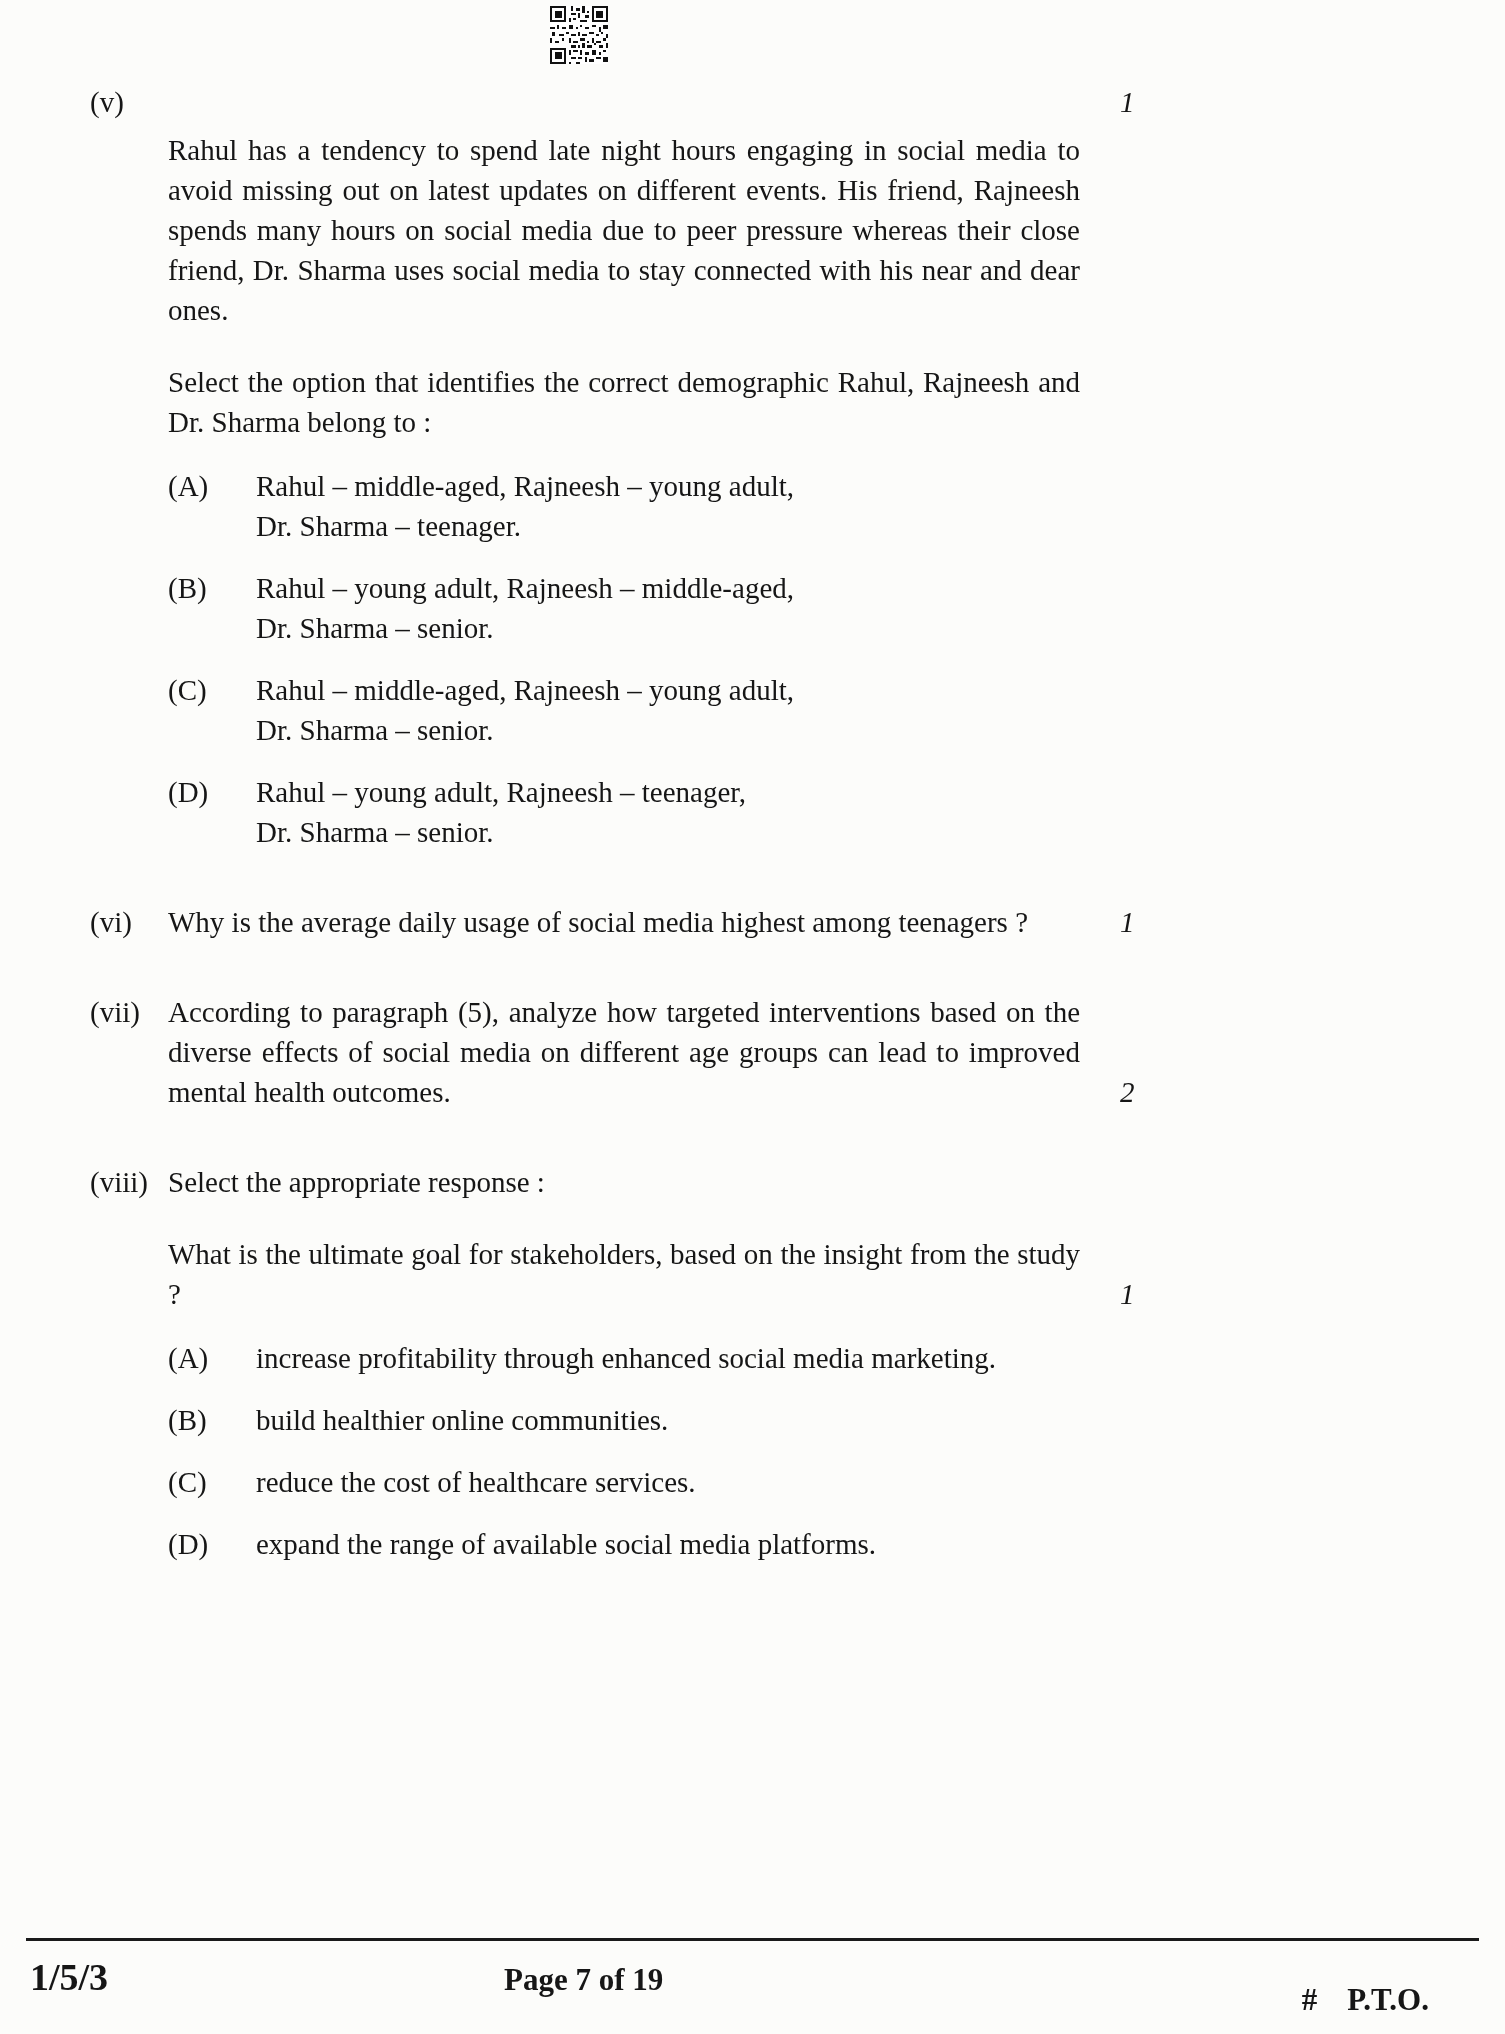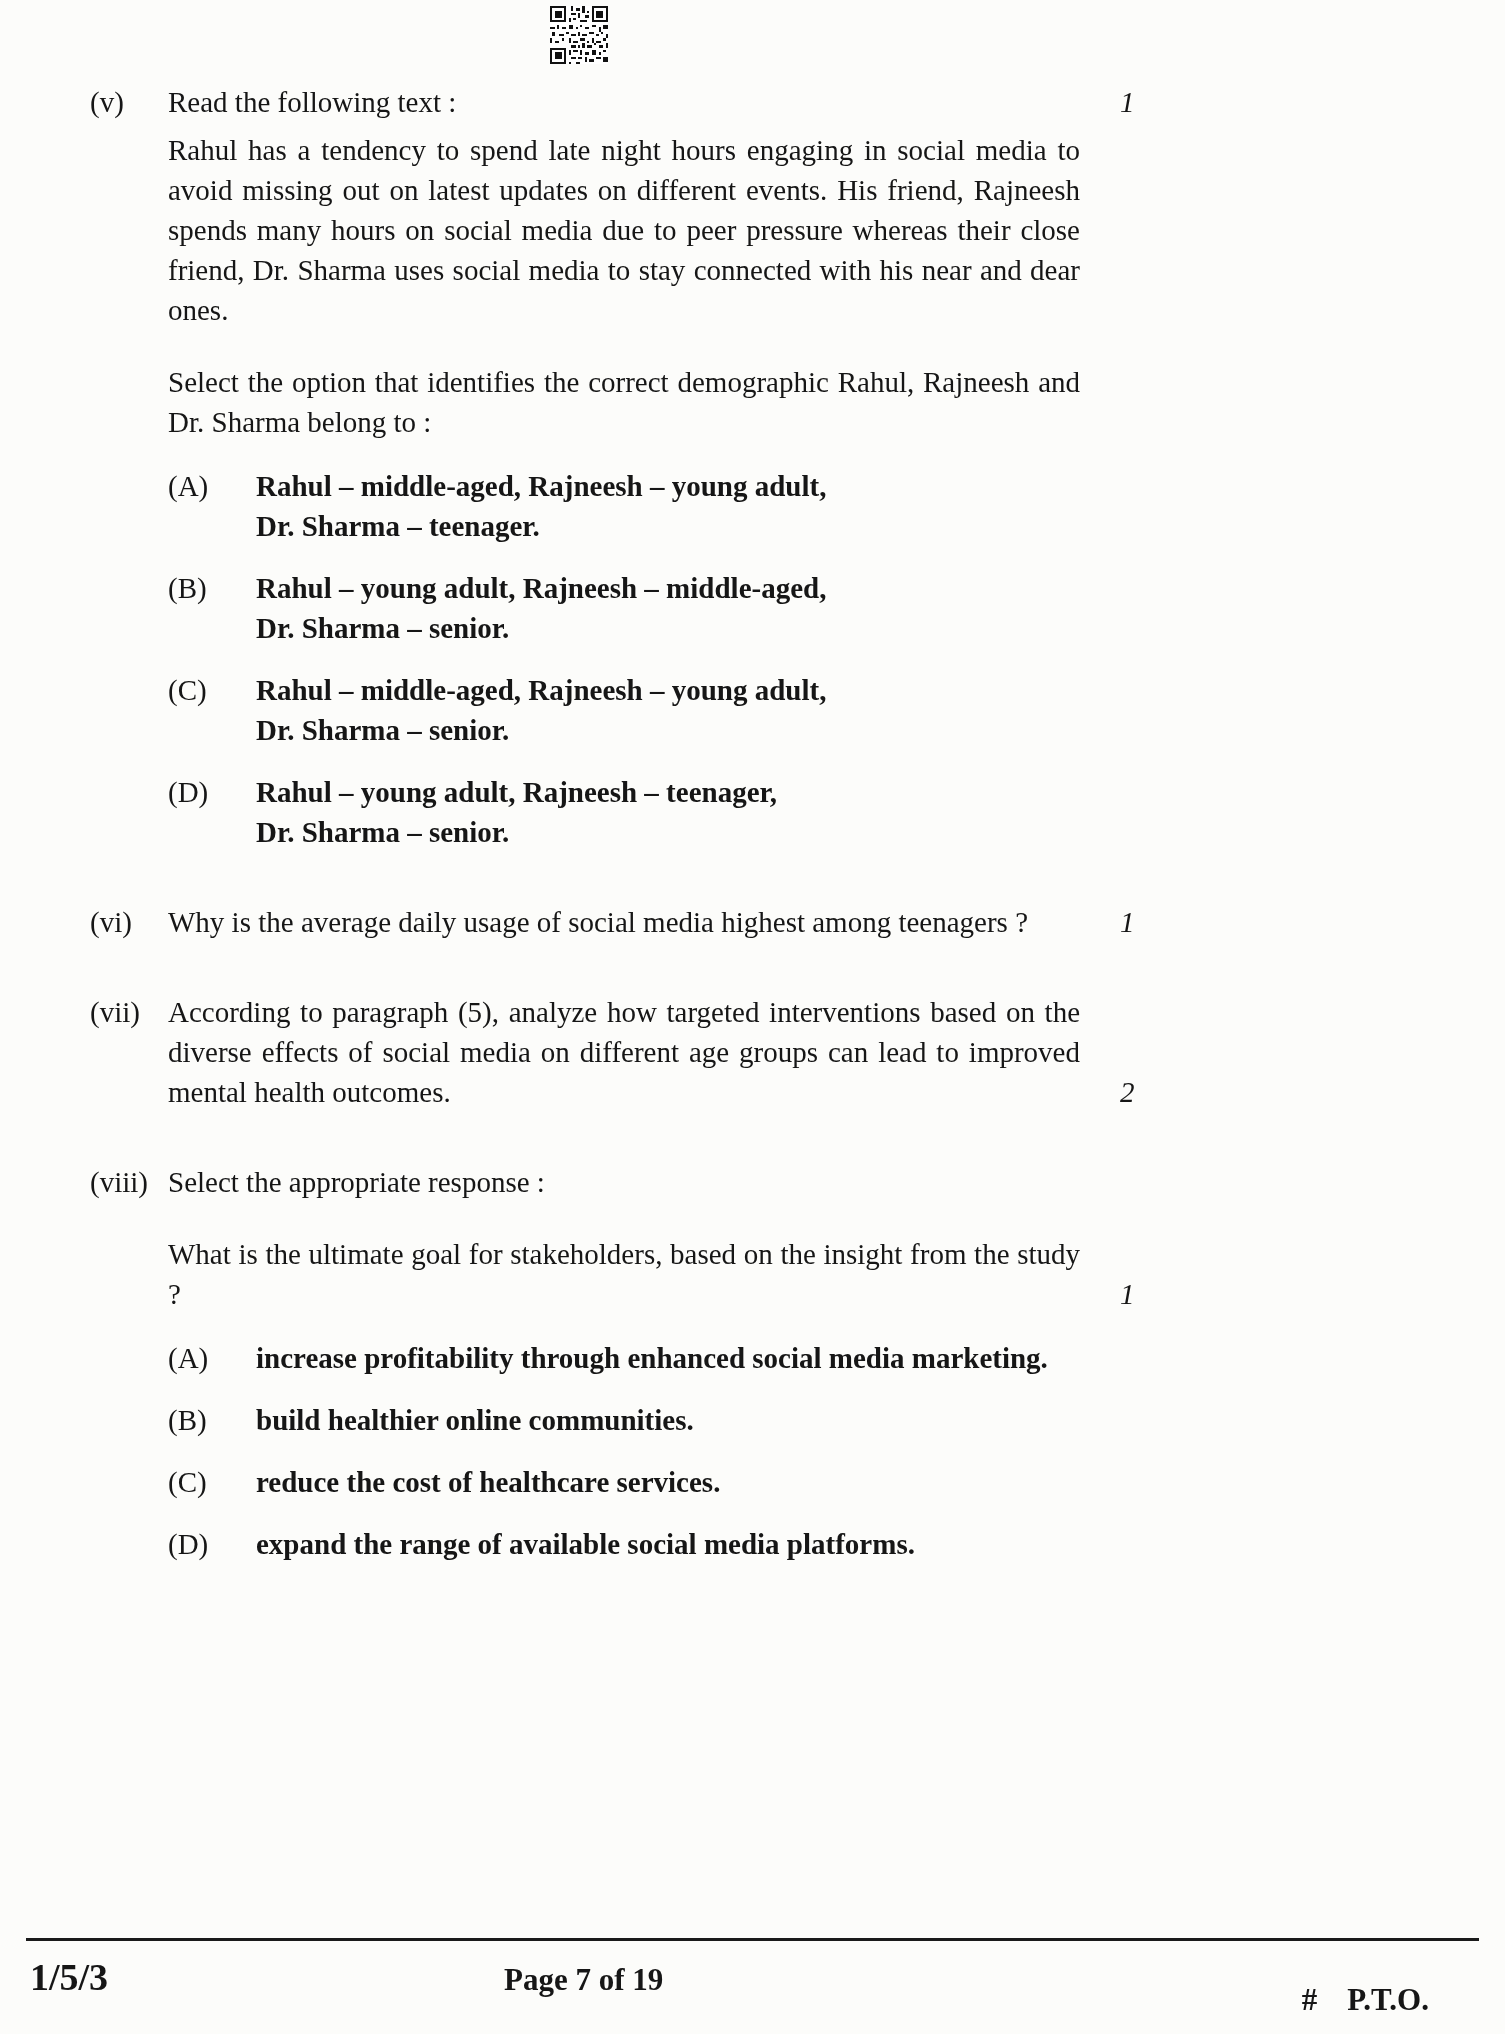--- a/index.html
+++ b/index.html
@@ -30,21 +30,21 @@
     position: absolute; left: 1030px; width: 70px;
     font-style: italic;
   }
   .marks.top { top: 0; }
   .marks.bottom { bottom: 0; }
 
   .options { margin-top: 24px; }
   .option { display: flex; margin-bottom: 22px; }
   .spacer { width: 78px; flex: 0 0 78px; }
   .opt-label { width: 88px; flex: 0 0 88px; }
-  .opt-body { width: 822px; font-weight: bold; }
+  .opt-body { width: 822px; }
 
   footer {
     position: absolute; left: 26px; right: 26px; top: 1938px;
     border-top: 3px solid #1a1a1a;
     height: 76px;
   }
   .f-code { position: absolute; left: 4px; top: 14px; font-size: 38px; font-weight: bold; line-height: 1.2; }
   .f-page { position: absolute; left: 478px; top: 20px; font-size: 31px; font-weight: bold; line-height: 1.2; }
   .f-pto  { position: absolute; right: 50px; top: 20px; font-size: 31px; font-weight: bold; line-height: 1.2; margin-top: 20px; }
   .f-pto .hash { display: inline-block; margin-right: 30px; font-weight: bold; }
@@ -72,21 +72,20 @@
       <path d="M9 0h1v2H9zM11 1h2v1h-2zM14 0h1v3h-1zM16 2h1v1h-1zM9 3h2v1H9zM12 3h1v2h-1zM15 4h2v1h-2zM8 5h1v2H8zM10 5h1v1h-1zM13 6h3v1h-3zM0 9h2v1H0zM3 8h1v2H3zM5 9h2v1H5zM8 8h2v2H8zM11 9h1v1h-1zM13 8h1v1h-1zM15 9h2v1h-2zM18 8h2v1h-2zM21 9h1v2h-1zM23 8h2v2h-2zM1 11h1v2H1zM4 12h2v1H4zM7 11h1v1H7zM9 12h2v1H9zM12 11h1v2h-1zM14 12h2v1h-2zM17 11h2v1h-2zM20 12h1v1h-1zM22 11h1v1h-1zM24 12h1v2h-1zM0 14h1v2H0zM2 15h2v1H2zM5 14h1v1H5zM8 14h1v2H8zM10 15h2v1h-2zM13 14h2v1h-2zM16 15h1v1h-1zM18 14h1v2h-1zM20 15h2v1h-2zM23 14h1v1h-1zM9 17h2v1H9zM12 17h1v1h-1zM14 16h1v2h-1zM16 17h2v1h-2zM19 16h1v1h-1zM21 17h2v1h-2zM24 16h1v2h-1zM8 19h1v2H8zM10 19h2v1h-2zM13 19h1v2h-1zM15 20h2v1h-2zM18 19h2v2h-2zM21 20h1v1h-1zM23 19h1v1h-1zM9 22h2v1H9zM12 22h2v1h-2zM15 22h1v2h-1zM17 23h2v1h-2zM20 22h2v1h-2zM23 22h2v2h-2zM8 24h1v1H8zM11 24h2v1h-2z"></path>
     </g>
   </svg>
 </div>
 
 <main class="content">
 
   <section class="question">
     <div class="row head">
       <div class="num">(v)</div>
-      <div class="body">Read the following text :</div>
       <div class="marks top">1</div>
     </div>
     <div class="row">
       <div class="num"></div>
       <div class="body just">Rahul has a tendency to spend late night hours engaging in social media to avoid missing out on latest updates on different events. His friend, Rajneesh spends many hours on social media due to peer pressure whereas their close friend, Dr. Sharma uses social media to stay connected with his near and dear ones.</div>
     </div>
     <div class="row mt12">
       <div class="num"></div>
       <div class="body just">Select the option that identifies the correct demographic Rahul, Rajneesh and Dr. Sharma belong to :</div>
     </div>

